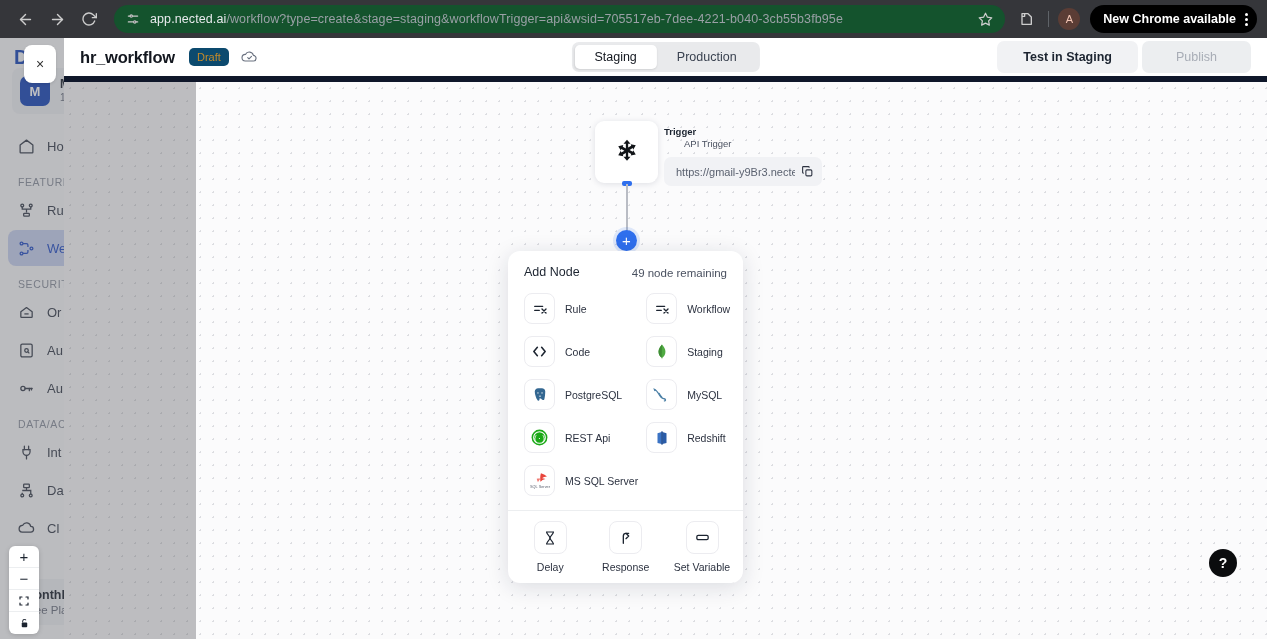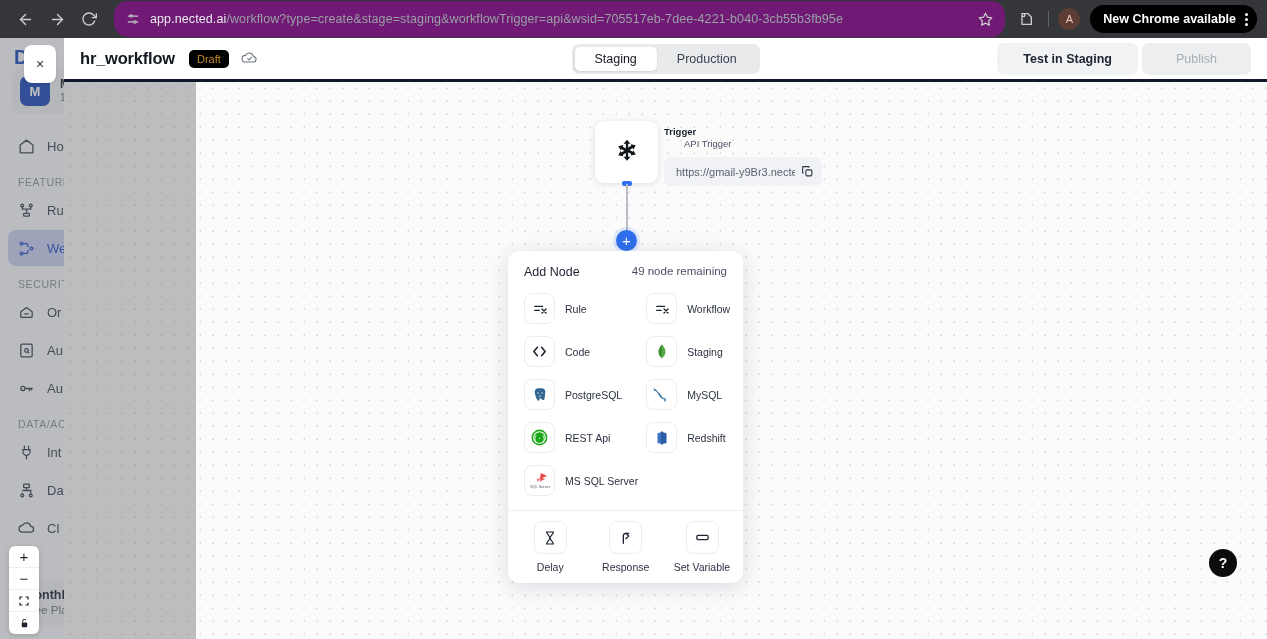--- a/index.html
+++ b/index.html
@@ -21,22 +21,22 @@
   }
   .nav-btn {
     width: 30px; height: 30px;
     display: flex; align-items: center; justify-content: center;
     border-radius: 50%;
     color: #cdcdcd;
   }
   .nav-btn svg { display:block; }
   .omnibox {
     flex: 1;
-    height: 36px;
-    background: #701a75;
+    height: 28px;
+    background: #14532d;
     border-radius: 14px;
     display: flex; align-items: center;
     margin-left: 8px; margin-right: 6px;
     padding: 0 12px;
     gap: 10px;
     min-width: 0;
   }
   .omni-icon { flex: none; color: #c9c9c9; display:flex; }
   .omni-url {
     font-size: 12.5px;
@@ -111,26 +111,26 @@
     display:flex; align-items:center; justify-content:center;
     color:#333; font-size: 14px;
     box-shadow: 0 1px 3px rgba(0,0,0,.12);
   }
 
   
   .topbar {
     position:absolute; left: 64px; top: 0; right: 0; height: 44px;
     background:#fff; z-index: 7;
     display:flex; align-items:center;
-    border-bottom: 3px solid #0f172a;
+    border-bottom: 6px solid #0f172a;
     padding: 0 16px;
   }
   .wf-title { font-size: 16.5px; font-weight:bold; color:#13171f; letter-spacing:-.2px; }
   .draft-badge {
-    margin-left: 14px; background:#000000; color:#c58a2a;
+    margin-left: 14px; background:#0c4a6e; color:#c58a2a;
     font-size: 11px; padding: 3px 8px; border-radius: 5px;
   }
   .cloud-ic { margin-left: 12px; color:#6b7280; display:flex; }
 
   .env-toggle {
     position:absolute; left: 50%; transform: translateX(-50%);
     background:#e9eaec; border-radius: 7px; padding: 3px;
     display:flex; gap: 0; align-items: flex-end;
   }
   .env-btn { font-size: 12.5px; padding: 5px 20px; border-radius: 5px; color:#3a4250; }
@@ -189,21 +189,21 @@
   }
 
   
   .panel {
     position:absolute; left: 444px; top: 169px;
     width: 235px; background:#fff;
     border-radius: 12px;
     box-shadow: 0 4px 22px rgba(20,30,60,.14);
     padding: 14px 16px 10px 16px;
   }
-  .panel-head { display:flex; align-items:flex-start; justify-content:space-between; margin-bottom: 10px; }
+  .panel-head { display:flex; align-items:flex-end; justify-content:space-between; margin-bottom: 10px; }
   .panel-title { font-size: 12.5px; color:#1c2430; }
   .panel-count { font-size: 11.5px; color:#4a5160; }
   .grid { display:grid; grid-template-columns: 1fr 1fr; row-gap: 4px; column-gap: 8px; }
   .node-item { display:flex; align-items:center; gap: 10px; padding: 4px 0; }
   .node-box {
     width: 31px; height: 31px; flex:none;
     background:#fff; border:1px solid #ececf0; border-radius: 8px;
     display:flex; align-items:center; justify-content:center;
   }
   .node-label { font-size: 10.5px; color:#2c3240; white-space:nowrap; }

